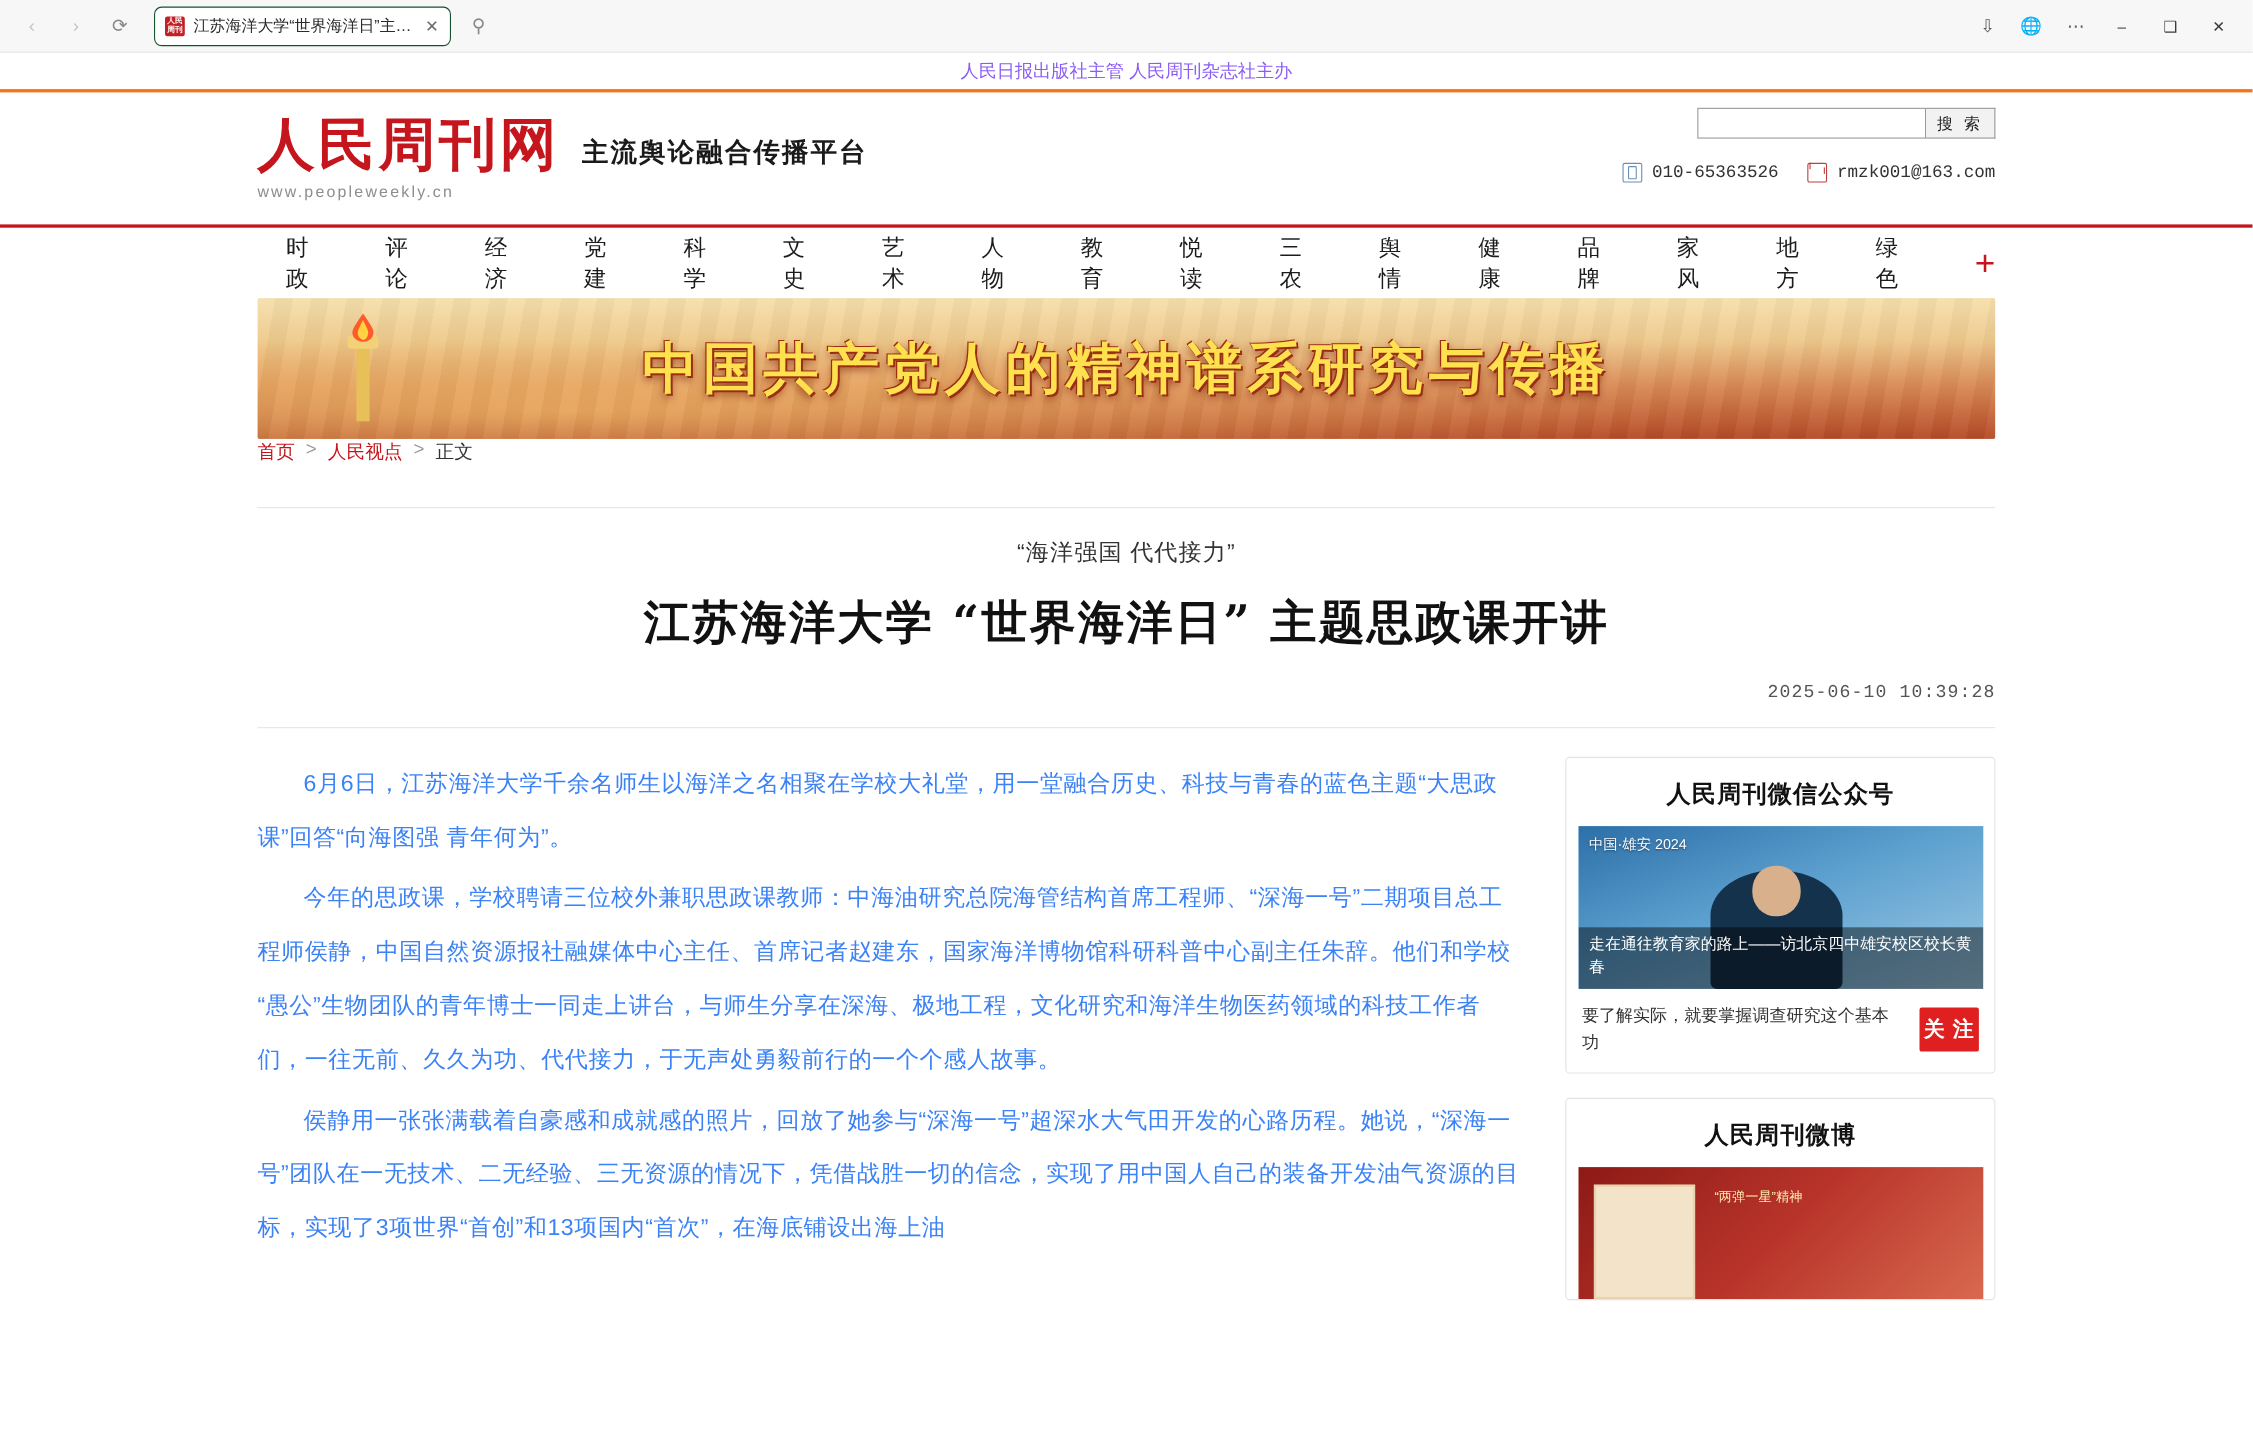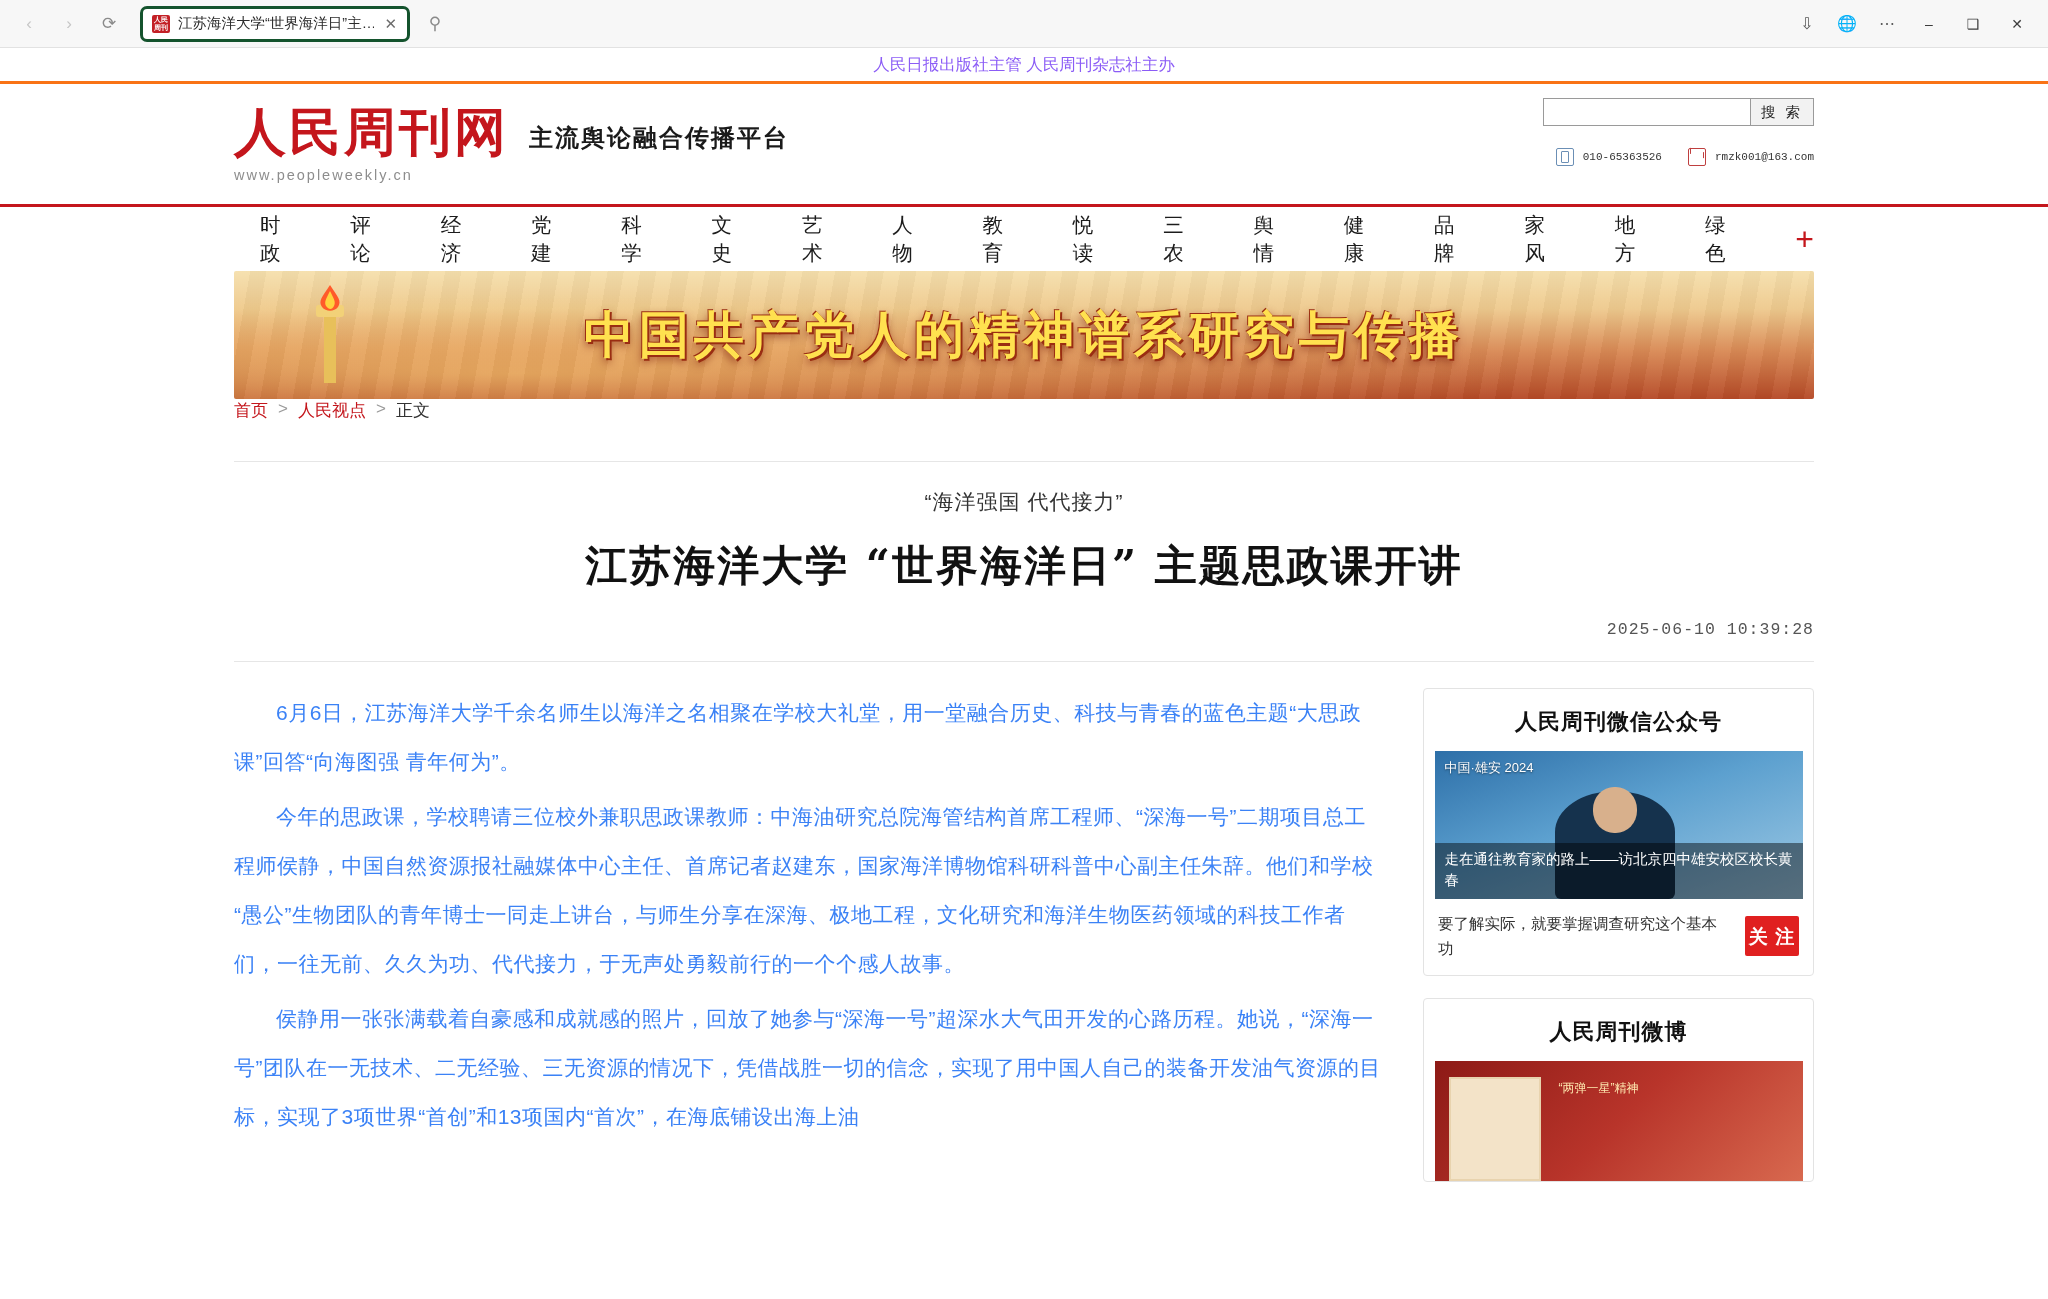--- a/index.html
+++ b/index.html
@@ -31,21 +31,21 @@
   }
   .nav-btn.disabled { color: #c6c6c6; }
   .tab {
     display: flex; align-items: center;
     gap: 8px;
     height: 36px;
     min-width: 270px;
     max-width: 270px;
     padding: 0 8px 0 9px;
     background: #ffffff;
-    border: 3px solid #14532d;
+    border: 1px solid #14532d;
     border-radius: 7px;
     margin-left: 6px;
   }
   .tab-favicon {
     width: 18px; height: 18px;
     background: #c32026;
     color: #fff;
     font-size: 7px;
     line-height: 8px;
     text-align: center;
@@ -159,21 +159,21 @@
     border-right: 1.6px solid #bf3f3f;
     transform: skewY(18deg);
   }
   .mini-ico.phone::after {
     content: "";
     position: absolute; left: 4px; top: 2px;
     width: 6px; height: 10px;
     border: 1.4px solid #6b8fb5;
     border-radius: 1px;
   }
-  .contact-text { font-family: "Liberation Mono", monospace; font-size: 11px; color: #333; }
+  .contact-text { font-family: "Liberation Mono", monospace; font-size: 16px; color: #333; }
 
   .nav-sep { height: 3px; background: #c4161c; width: 100%; }
 
   .nav {
     width: 1580px; margin: 0 auto;
     height: 64px;
     display: flex; align-items: center;
     gap: 0;
   }
   .nav-item {

